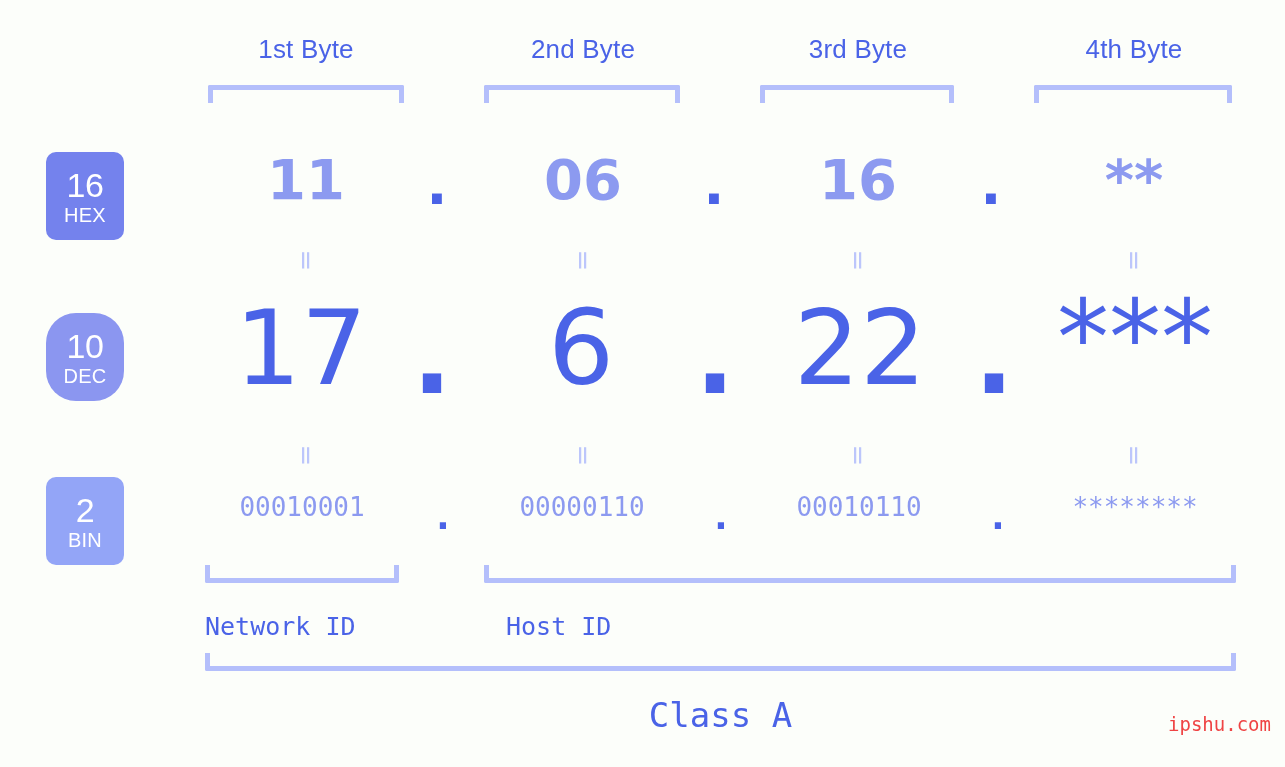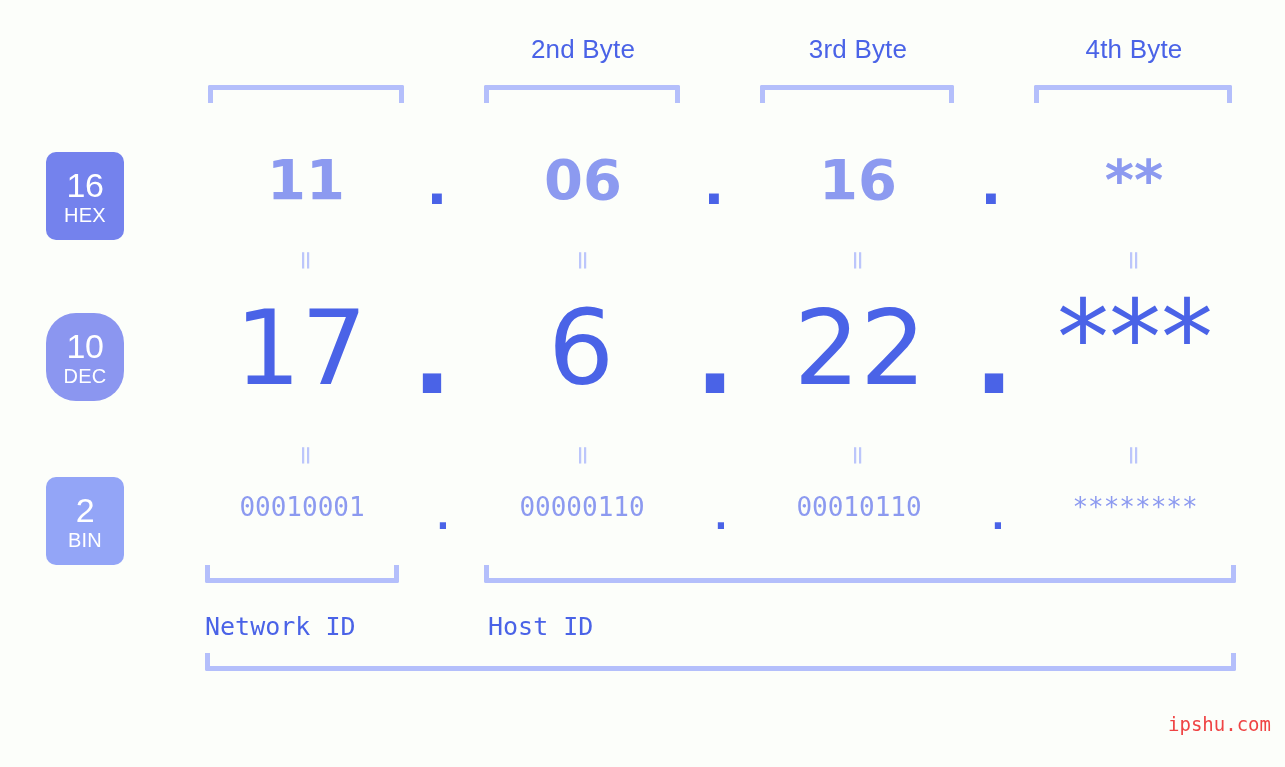--- a/index.html
+++ b/index.html
@@ -179,20 +179,21 @@
     font-size: 19px;
     color: #ef4444;
     letter-spacing: 0px;
   }
 </style>
 </head>
 <body>
 
 <div id="stage">
 
+  <div class="byte-label" style="left:206px;width:200px;">1st Byte</div>
   <div class="byte-label" style="left:483px;width:200px;">2nd Byte</div>
   <div class="byte-label" style="left:760px;width:196px;">3rd Byte</div>
   <div class="byte-label" style="left:1034px;width:200px;">4th Byte</div>
 
   <div class="tbracket" style="left:208px;width:196px;"></div>
   <div class="tbracket" style="left:484px;width:196px;"></div>
   <div class="tbracket" style="left:760px;width:194px;"></div>
   <div class="tbracket" style="left:1034px;width:198px;"></div>
 
   <div class="badge badge-hex">
@@ -244,19 +245,20 @@
     <div class="dot abs" style="left:682px;width:78px;text-align:center;">.</div>
     <div class="val abs" style="left:757px;width:204px;">00010110</div>
     <div class="dot abs" style="left:959px;width:78px;text-align:center;">.</div>
     <div class="val abs" style="left:1033px;width:204px;">********</div>
   </div>
 
   <div class="bbracket" style="left:205px;top:565px;width:194px;"></div>
   <div class="bbracket" style="left:484px;top:565px;width:752px;"></div>
 
   <div class="sect-label" style="left:205px;top:612px;width:194px;">Network ID</div>
-  <div class="sect-label" style="left:488px;top:612px;width:752px;">Host ID</div>
+  <div class="sect-label" style="left:506px;top:612px;width:752px;">Host ID</div>
 
   <div class="bbracket" style="left:205px;top:653px;width:1031px;"></div>
+  <div class="class-label" style="left:205px;top:695px;width:1031px;">Class A</div>
 
   <div class="watermark">ipshu.com</div>
 
 </div>
 
 </body></html>

